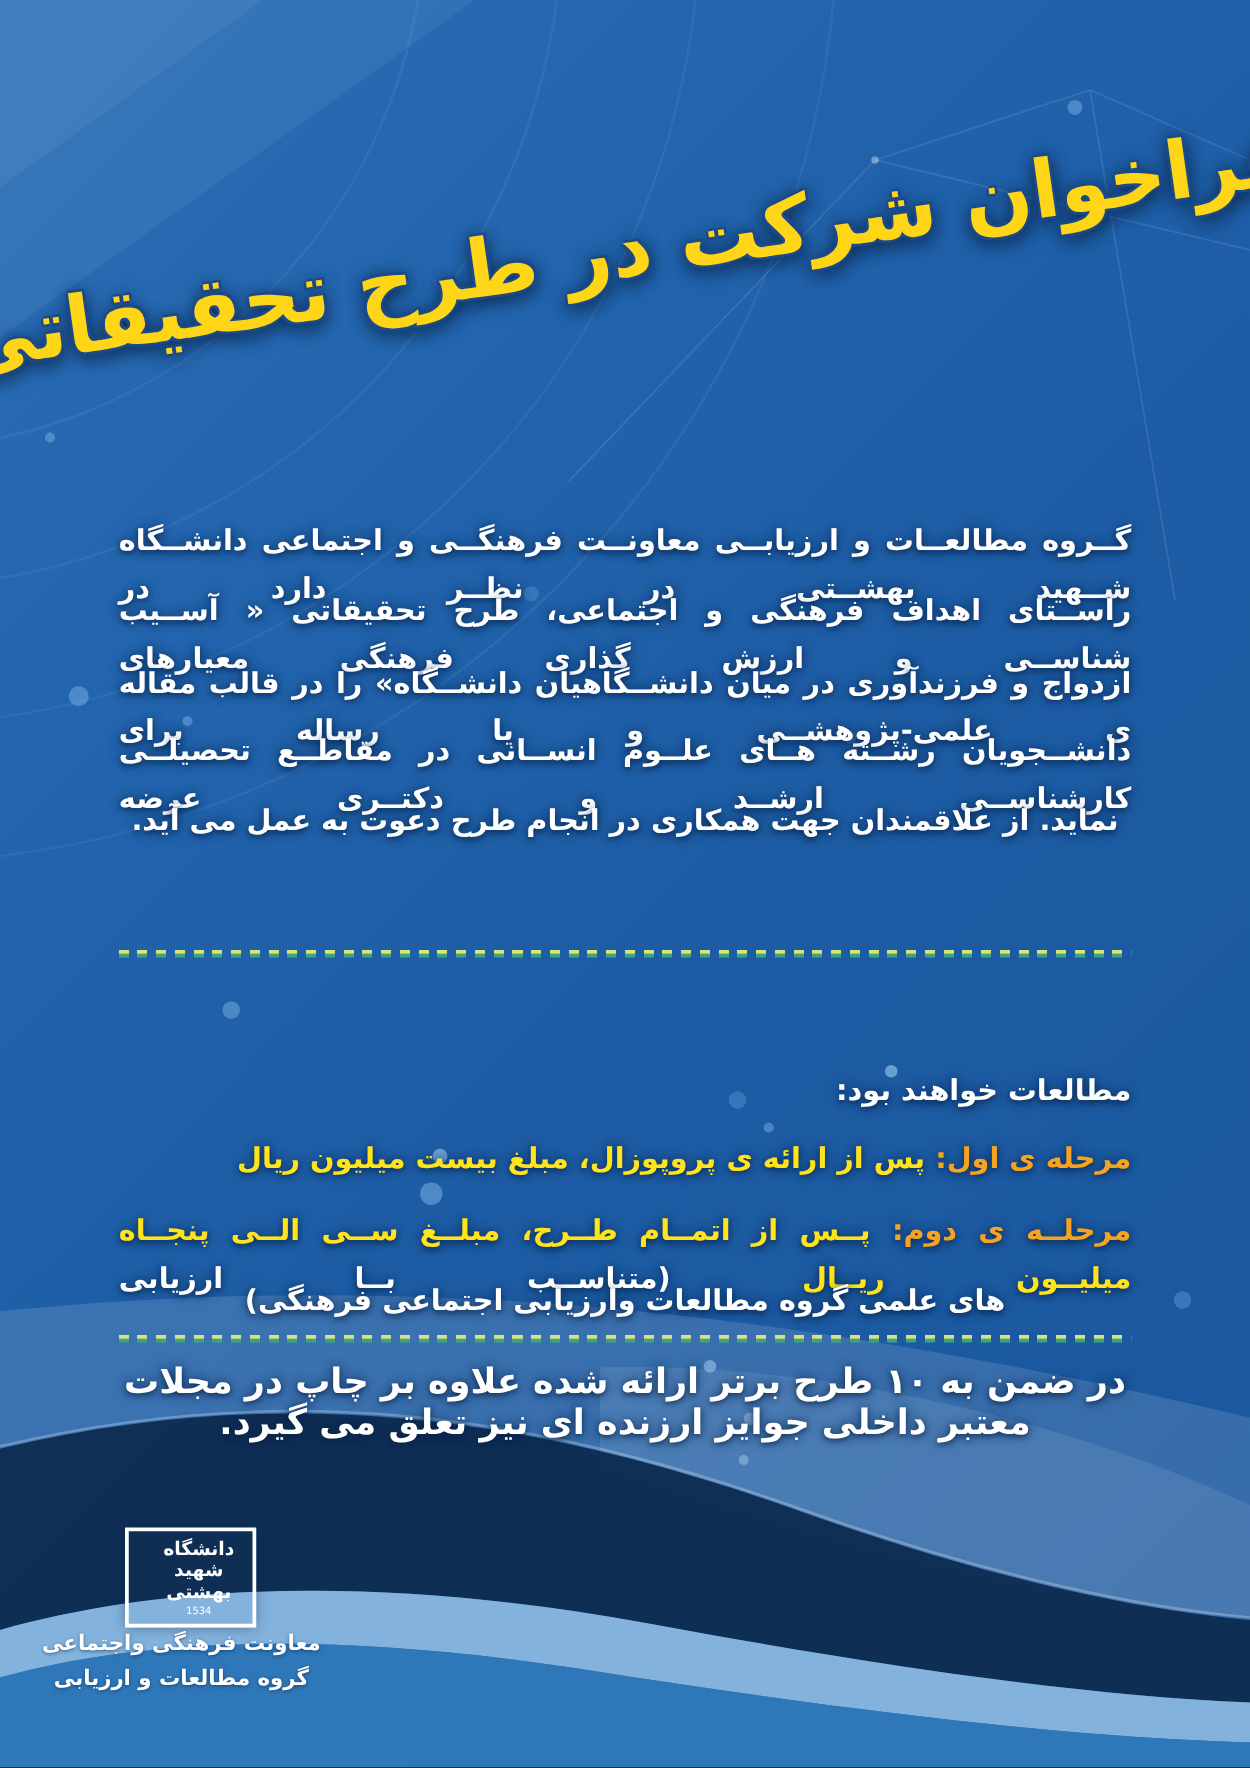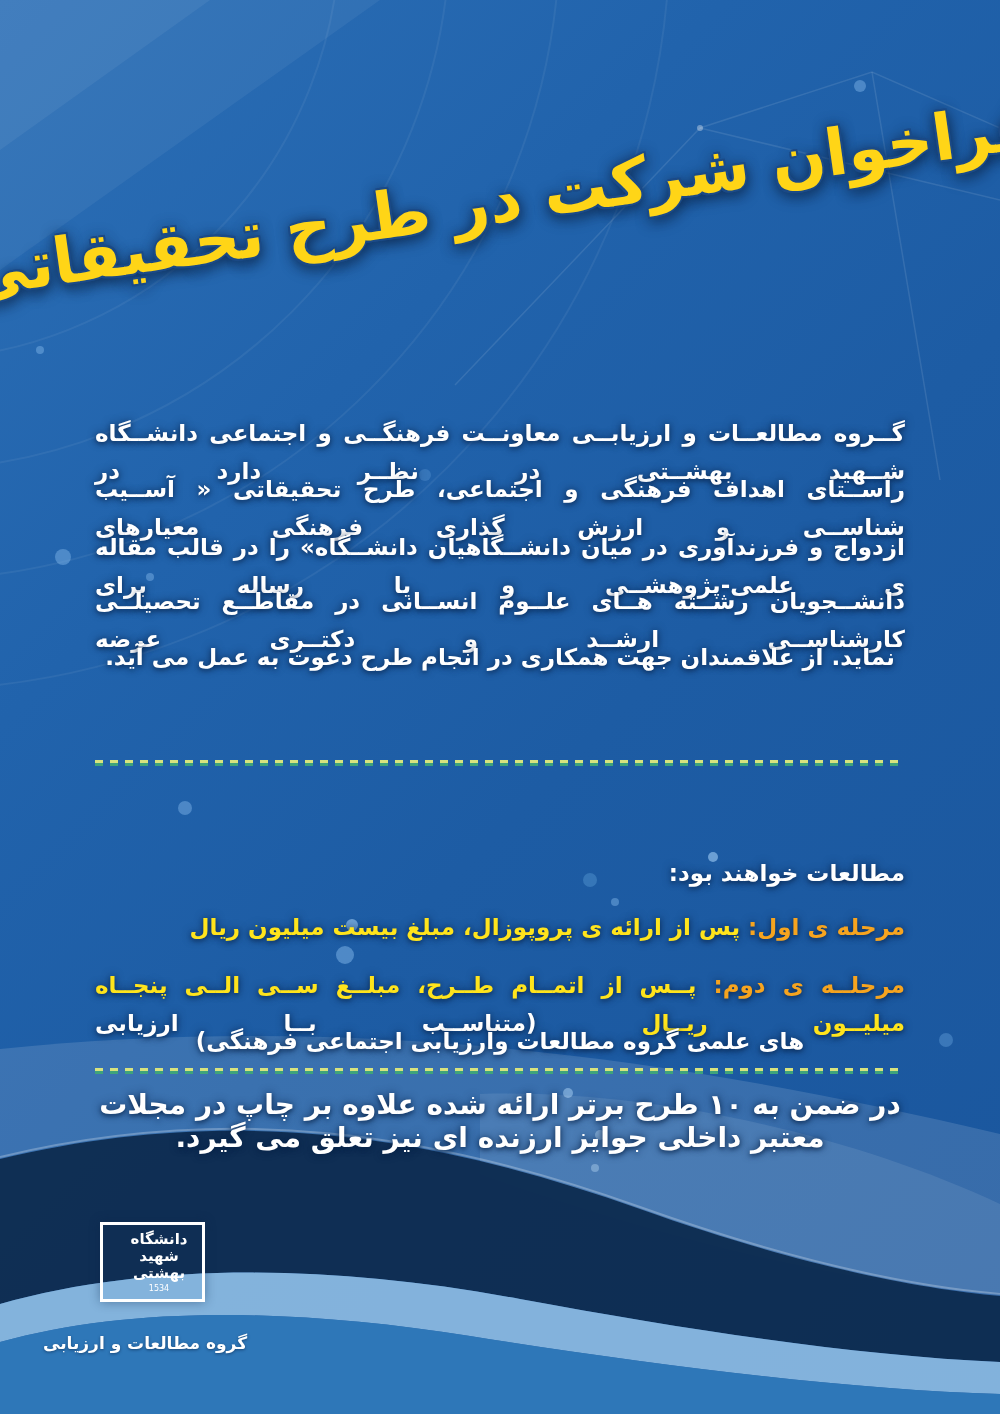--- a/index.html
+++ b/index.html
@@ -151,15 +151,16 @@
 
   <div class="dash" style="top:1068px"></div>
 
   <div class="final-note" style="top:1088px">در ضمن به ۱۰ طرح برتر ارائه شده علاوه بر چاپ در مجلات معتبر داخلی جوایز ارزنده ای نیز تعلق می گیرد.</div>
 
   <div class="logo-box">
     <div class="lg">دانشگاه</div>
     <div class="lg">شهید بهشتی</div>
     <div class="yr">1534</div>
   </div>
+  <div class="logo-cap" style="top:1302px">معاونت فرهنگی واجتماعی</div>
   <div class="logo-cap" style="top:1330px">گروه مطالعات و ارزیابی</div>
 
 </div>
 
 </body></html>

